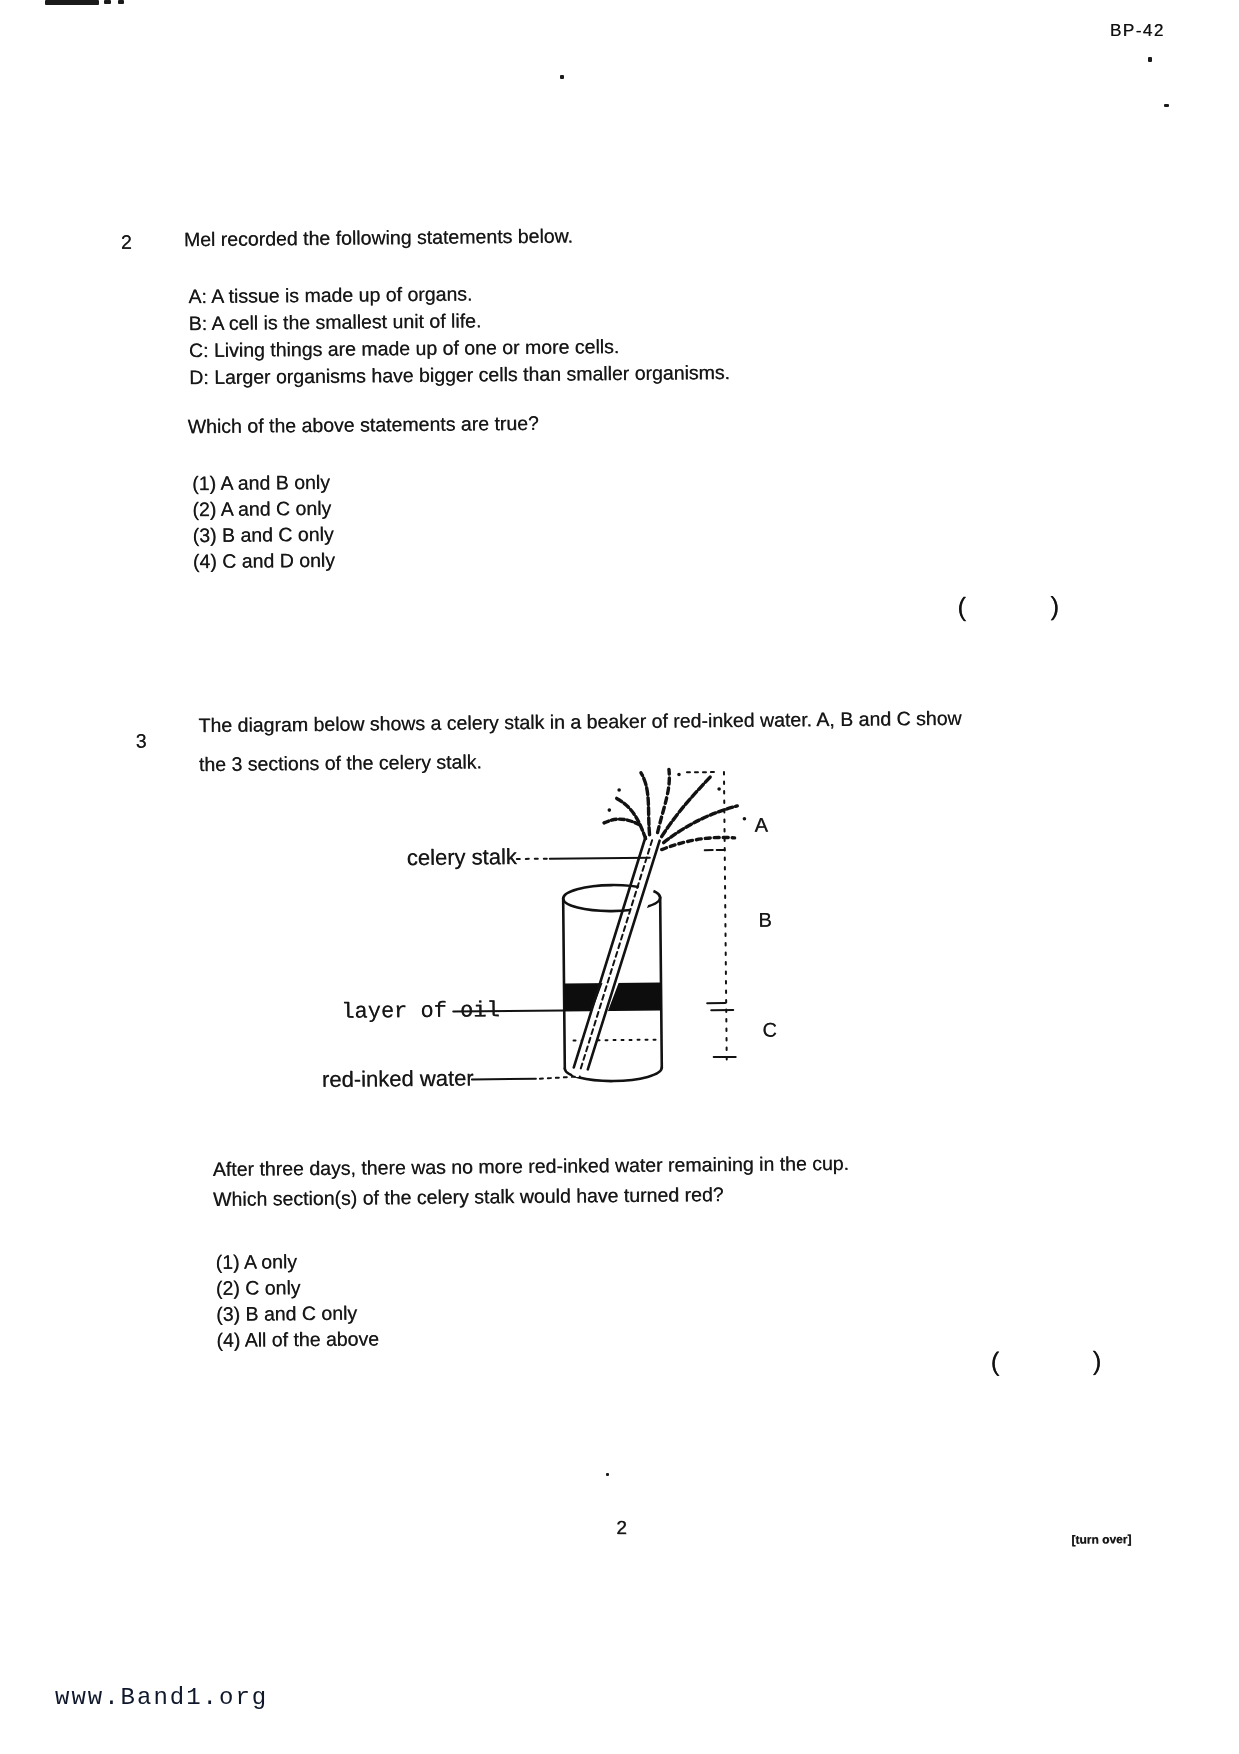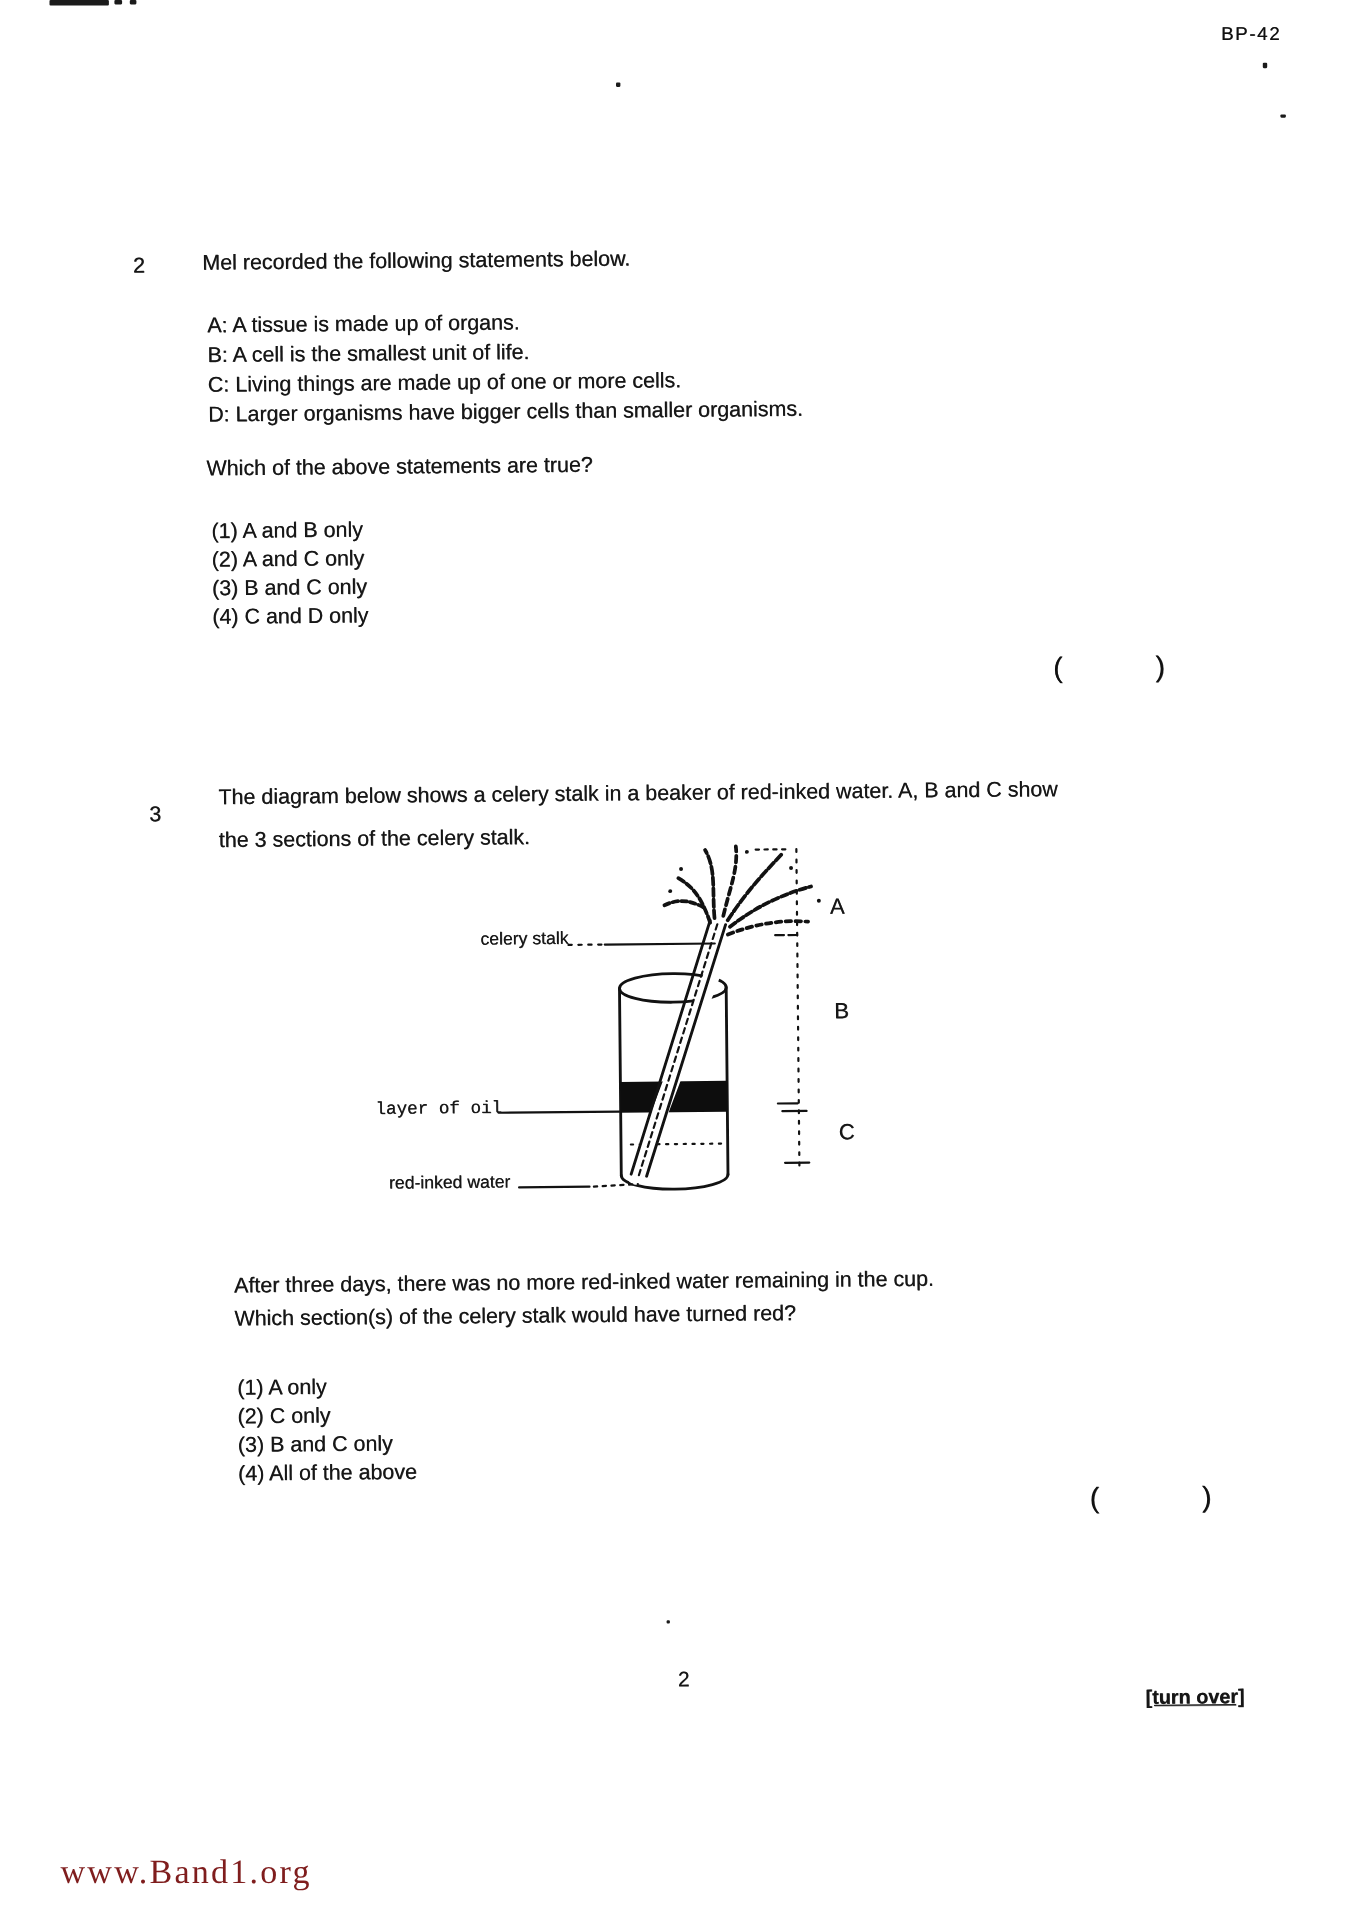--- a/index.html
+++ b/index.html
@@ -15,30 +15,30 @@
     color:#161616;
     font-size:19.5px;
     text-shadow:0.35px 0.2px 0 rgba(25,25,25,0.8);
     white-space:nowrap;
     line-height:1.2;
   }
   .tilt{transform:rotate(-0.55deg);transform-origin:620px 880px;}
   .stmt{line-height:27px;}
   .opt{line-height:26px;}
   .bracket{font-size:26px;color:#111;}
-  .diagram-label{font-size:16px;text-align:right;}
+  .diagram-label{font-size:22px;text-align:right;}
   .section-letter{font-size:20px;letter-spacing:0.5px;}
   .speck{background:#1b1b1b;border-radius:1px;}
   .header-code{font-size:17px;letter-spacing:1.5px;color:#101010;}
   .watermark{
-    font-family:Liberation Serif, serif;
-    font-size:31px;color:#7f1d1d;letter-spacing:2px;
+    font-family:Liberation Mono, monospace;
+    font-size:24px;color:#0f172a;letter-spacing:2px;
     text-shadow:none;
   }
-  .footer-note{font-size:18px;font-weight:700;text-decoration:underline;}
+  .footer-note{font-size:12px;font-weight:700;}
   .page-num{font-size:19px;}
   svg line, svg path, svg ellipse{vector-effect:none;}
 </style>
 </head>
 <body>
 
 <div class="abs speck" style="left:45px;top:0;width:54px;height:5px;"></div>
 <div class="abs speck" style="left:104px;top:0;width:7px;height:4px;"></div>
 <div class="abs speck" style="left:118px;top:0;width:6px;height:4px;"></div>
 <div class="abs speck" style="left:560px;top:75px;width:4px;height:4px;"></div>

